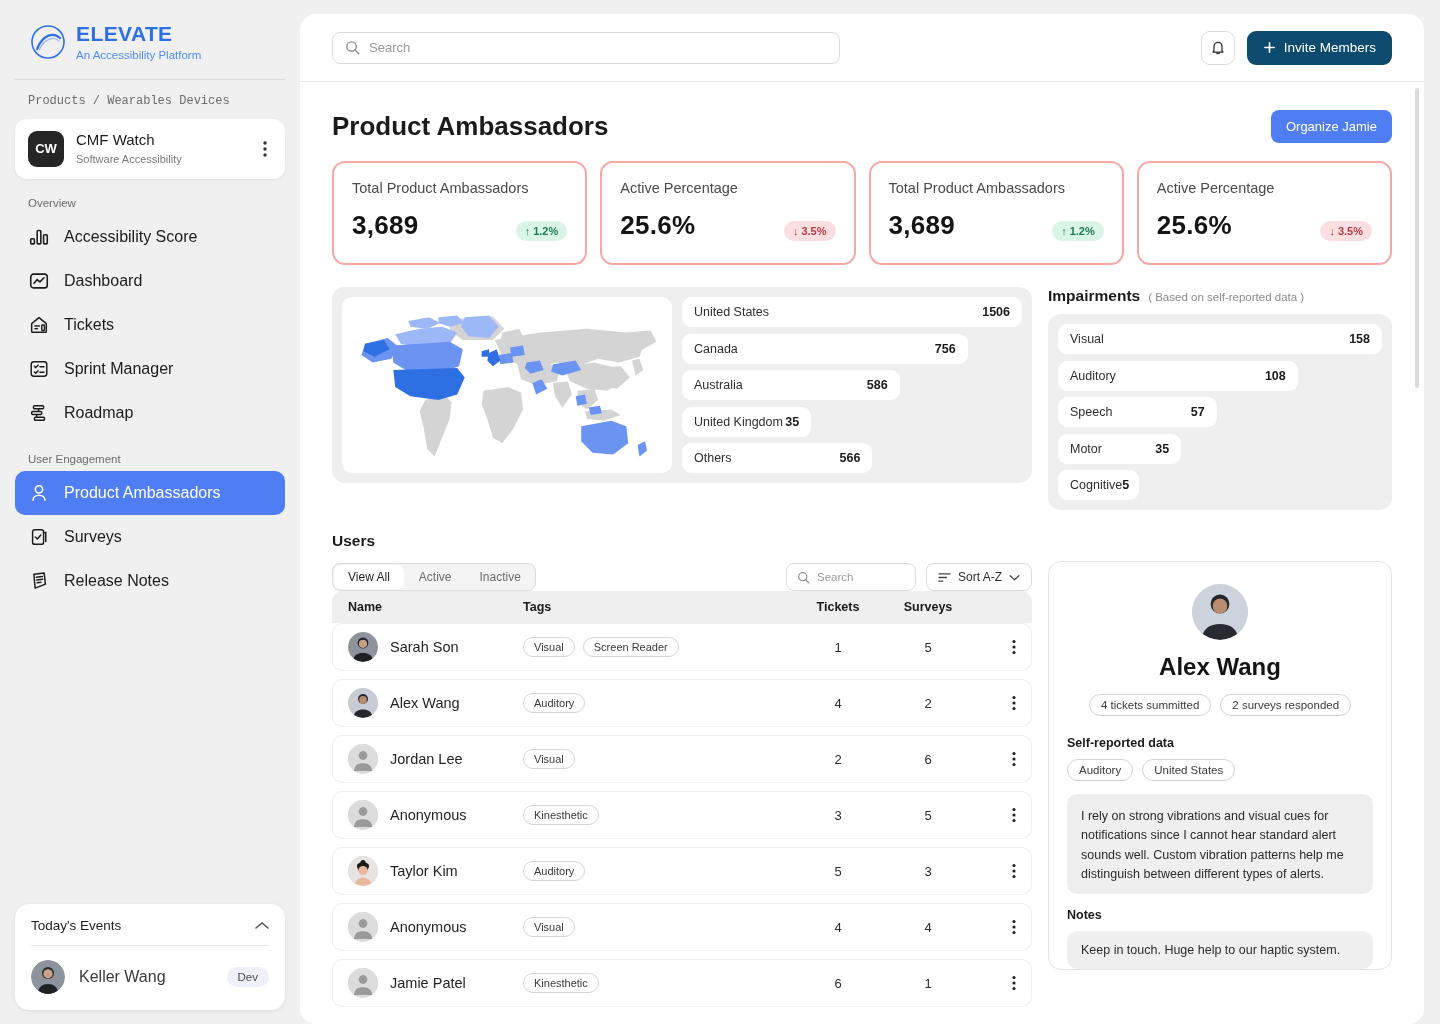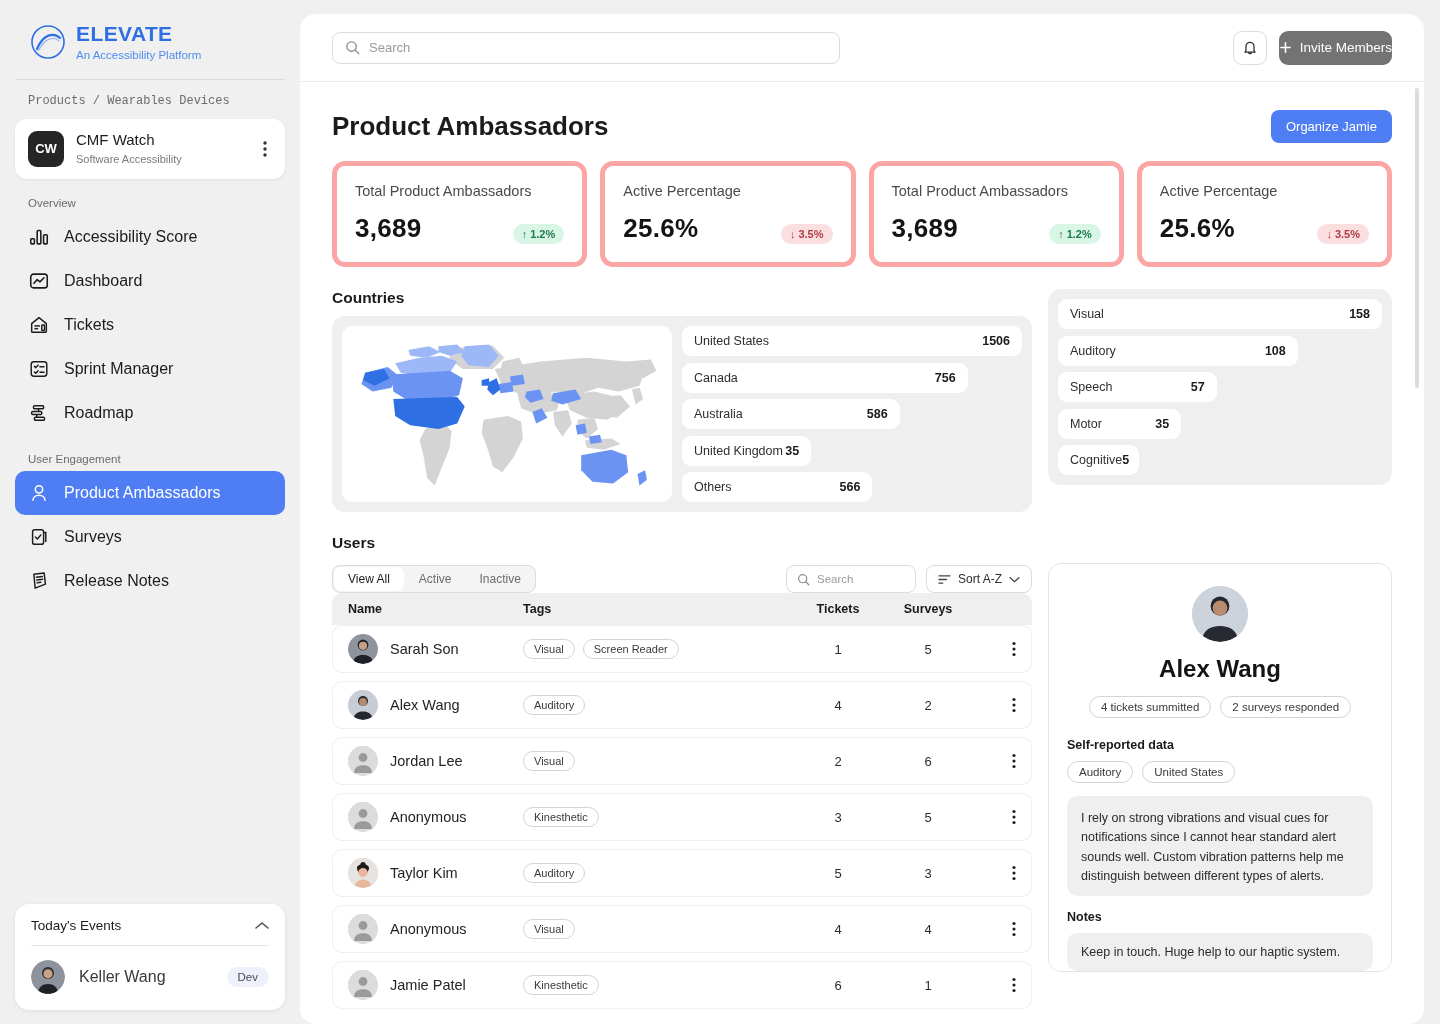--- a/index.html
+++ b/index.html
@@ -87,39 +87,39 @@
     border: 0; outline: 0; font-size: 13px; color: #555; background: transparent;
     font-family: "Liberation Sans", sans-serif; width: 100%;
   }
   .search-box input::placeholder { color: #9a9a9a; }
   .top-actions { margin-left: auto; display: flex; align-items: center; gap: 12px; }
   .bell-btn {
     width: 34px; height: 34px; border: 1px solid #dcdcdc; border-radius: 9px;
     display: flex; align-items: center; justify-content: center; cursor: pointer; background: #fff;
   }
   .invite-btn {
-    height: 34px; background: #737373; color: #fff; border-radius: 9px;
-    display: flex; align-items: center; gap: 8px; padding: 0 0;
+    height: 34px; background: #0c4a6e; color: #fff; border-radius: 9px;
+    display: flex; align-items: center; gap: 8px; padding: 0 16px;
     font-size: 13.5px; cursor: pointer; border: 0;
     font-family: "Liberation Sans", sans-serif;
   }
 
   .content { padding: 0 32px; height: 942px; overflow: hidden; position: relative; }
 
   .page-head { display: flex; align-items: center; padding: 28px 0 18px; }
   .page-title { font-size: 26px; font-weight: 600; color: #1b1b1b; }
   .organize-btn {
     margin-left: auto; background: #4f7df3; color: #fff; border: 0; border-radius: 8px;
     font-size: 13px; padding: 9px 15px; cursor: pointer;
     font-family: "Liberation Sans", sans-serif;
   }
 
   .stats { display: flex; gap: 13px; }
   .stat-card {
-    flex: 1; border: 5px solid #fca5a5; border-radius: 13px;
+    flex: 1; border: 2px solid #fca5a5; border-radius: 13px;
     padding: 17px 18px 18px; min-height: 104px;
   }
   .stat-label { font-size: 14.5px; color: #4a4a4a; }
   .stat-row { display: flex; align-items: flex-end; margin-top: 14px; }
   .stat-value { font-size: 26px; font-weight: 700; color: #141414; letter-spacing: .3px; }
   .stat-pill {
     margin-left: auto; font-size: 11px; font-weight: 600;
     border-radius: 11px; padding: 4px 9px; display: flex; align-items: center; gap: 3px;
   }
   .pill-up { background: #d9f5e6; color: #1e7a52; }
@@ -466,21 +466,20 @@
               <span>↓</span>
               <span>3.5%</span>
             </span>
           </div>
         </div>
       </div>
 
       <div class="two-col">
 
         <div class="col-countries">
-          <div class="block-title">Countries</div>
           <div class="panel countries-panel">
             <div class="map-card">
               <svg viewBox="0 0 330 180">
                 <g fill="#d4d4d4">
 
                   <path d="M104 20 L150 17 L162 30 L150 42 L118 42 L104 32 Z"></path>
 
                   <path d="M78 106 L96 98 L106 108 L104 126 L96 146 L88 166 L80 158 L76 134 L72 118 Z"></path>
 
                   <path d="M140 96 L166 92 L180 98 L182 116 L172 136 L160 152 L150 146 L144 126 L138 110 Z"></path>
@@ -559,20 +558,24 @@
               </div>
               <div class="bar" style="width:56%">
                 <span>Others</span>
                 <span class="bval">566</span>
               </div>
             </div>
           </div>
         </div>
 
         <div class="col-impair">
+          <div class="block-title">
+            <span>Impairments</span>
+            <span class="block-note">( Based on self-reported data )</span>
+          </div>
           <div class="panel impair-panel">
             <div class="bar" style="width:100%">
               <span>Visual</span>
               <span class="bval">158</span>
             </div>
             <div class="bar" style="width:74%">
               <span>Auditory</span>
               <span class="bval">108</span>
             </div>
             <div class="bar" style="width:49%">

